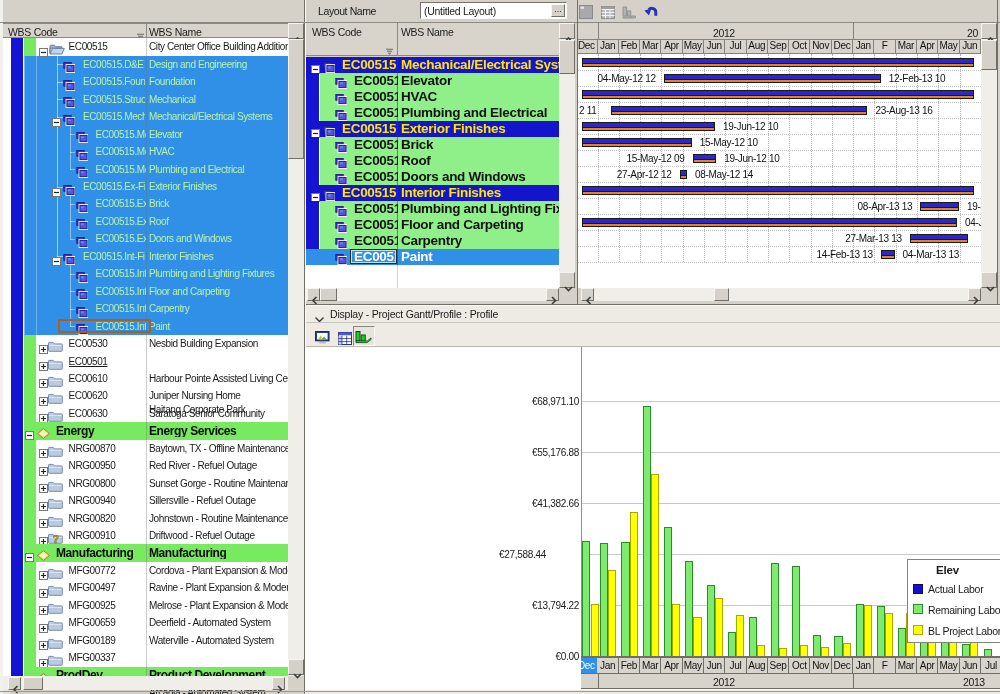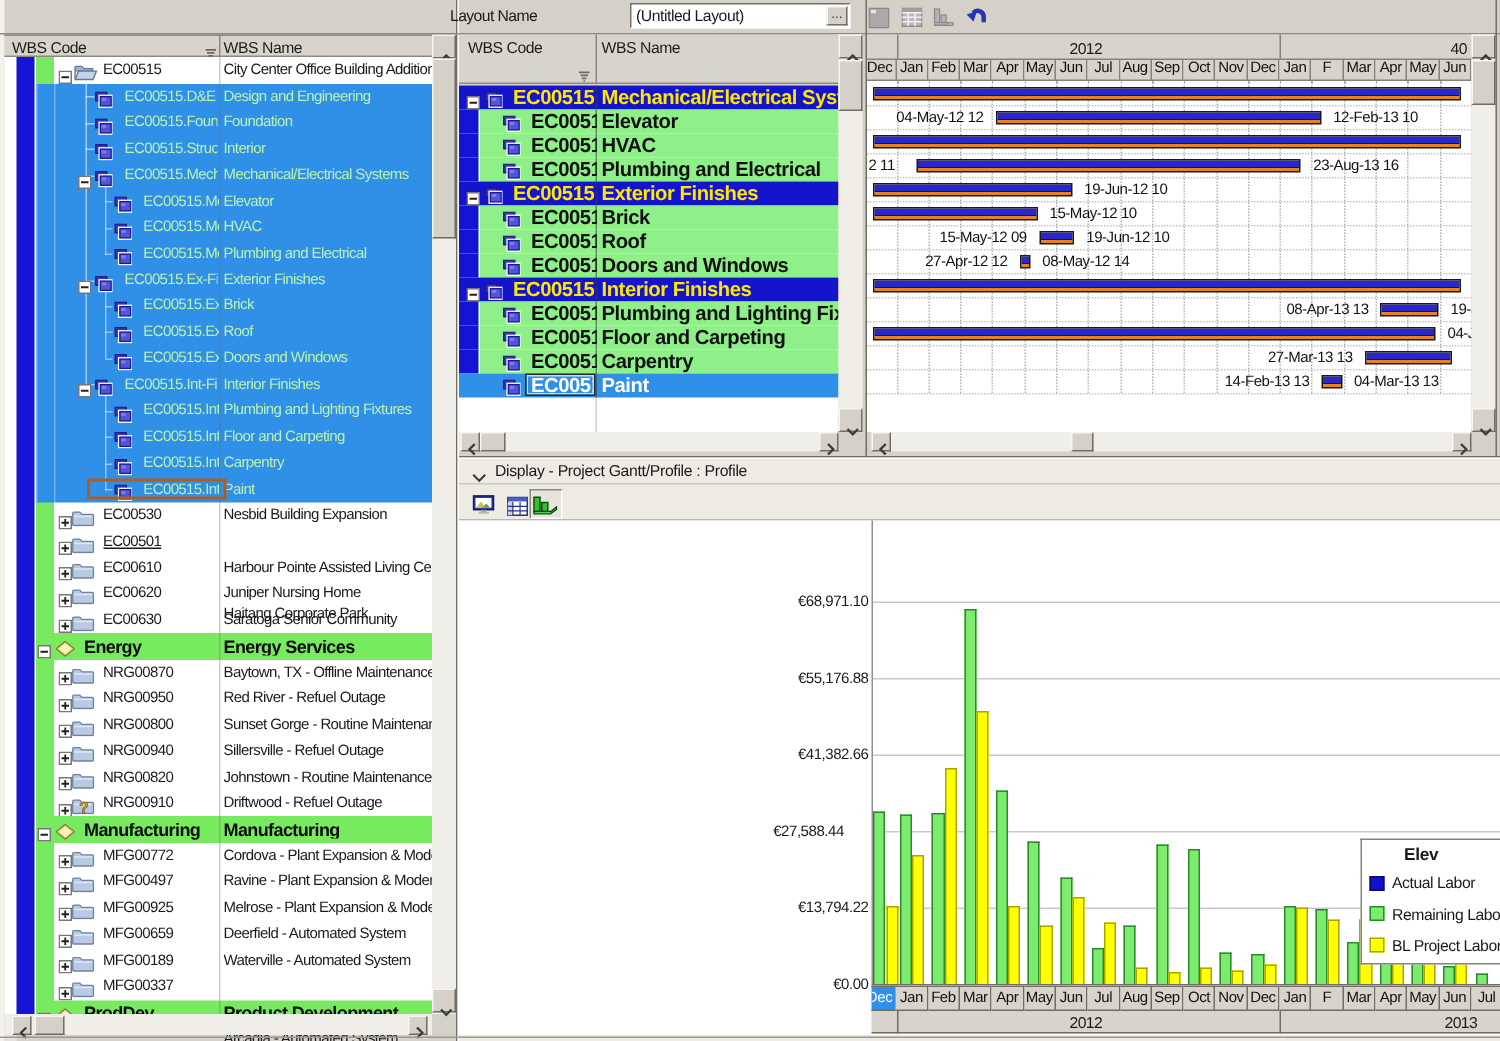--- a/index.html
+++ b/index.html
@@ -78,21 +78,21 @@
       </svg></div>
 <div class="t" style="left:83px;top:76.3px;color:#b9f2ae;width:62px;overflow:hidden;">EC00515.Foundation</div>
 <div class="t" style="left:149px;top:76.3px;color:#b9f2ae;width:139px;overflow:hidden;">Foundation</div>
 <div style="left:63px;top:94.25px;"><svg width="12" height="11" viewBox="0 0 12 11">
         <rect x="0.8" y="0.4" width="7.4" height="5.8" fill="#3434bc" stroke="#1c1c86" stroke-width="0.9"></rect>
         <rect x="3.4" y="2.9" width="8.2" height="7.2" fill="none" stroke="#ffffff" stroke-width="1.6"></rect>
         <rect x="3.9" y="3.4" width="7.2" height="6.2" fill="#5353dd" stroke="#1c1c86" stroke-width="0.9"></rect>
         <rect x="4.8" y="4.3" width="3" height="2" fill="#7c7cf0"></rect>
       </svg></div>
 <div class="t" style="left:83px;top:93.75px;color:#b9f2ae;width:62px;overflow:hidden;">EC00515.Structure</div>
-<div class="t" style="left:149px;top:93.75px;color:#b9f2ae;width:139px;overflow:hidden;">Interior</div>
+<div class="t" style="left:149px;top:93.75px;color:#b9f2ae;width:139px;overflow:hidden;">Mechanical</div>
 <div style="left:51.5px;top:112.69999999999999px;"><svg width="9" height="9" viewBox="0 0 9 9">
         <rect x="0.5" y="0.5" width="8" height="8" fill="#fff" stroke="#777"></rect>
         <path d="M2 4.5 H7" stroke="#222" stroke-width="1.2"></path>
       </svg></div>
 <div style="left:63px;top:111.69999999999999px;"><svg width="12" height="11" viewBox="0 0 12 11">
         <rect x="0.8" y="0.4" width="7.4" height="5.8" fill="#3434bc" stroke="#1c1c86" stroke-width="0.9"></rect>
         <rect x="3.4" y="2.9" width="8.2" height="7.2" fill="none" stroke="#ffffff" stroke-width="1.6"></rect>
         <rect x="3.9" y="3.4" width="7.2" height="6.2" fill="#5353dd" stroke="#1c1c86" stroke-width="0.9"></rect>
         <rect x="4.8" y="4.3" width="3" height="2" fill="#7c7cf0"></rect>
       </svg></div>
@@ -428,21 +428,21 @@
     </div>
 <div class="btn" style="left:272px;top:676.5px;width:13px;height:13px;">
       <div style="position:absolute;left:3.5px;top:2.0px;"><svg width="6" height="9" viewBox="0 0 6 9">
           <path d="M1 1 L4.5 4.5 L1 8" fill="none" stroke="#3c3c3c" stroke-width="1.6"></path>
         </svg></div>
     </div>
 <div class="btn" style="left:23px;top:676.5px;width:20px;height:13px;"></div>
 <div style="left:304px;top:0px;width:1.2px;height:694px;background:#6f6f68;"></div>
 <div style="left:305.2px;top:0px;width:1px;height:694px;background:#fcfbf8;"></div>
 <div style="left:0px;top:690.5px;width:305px;height:1px;background:#9a9a92;"></div>
-<div class="t" style="left:300px;top:5px;font-size:10.5px;">Layout Name</div>
+<div class="t" style="left:318px;top:5px;font-size:10.5px;">Layout Name</div>
 <div style="left:420px;top:2px;width:147px;height:17px;background:#fff;border-top:1.2px solid #72726a;border-left:1.2px solid #72726a;border-bottom:1px solid #fdfdfa;border-right:1px solid #fdfdfa;"></div>
 <div class="t" style="left:424px;top:4.5px;font-size:10.5px;letter-spacing:-0.3px;">(Untitled Layout)</div>
 <div class="btn" style="left:551px;top:4px;width:14px;height:13px;color:#333;font-size:9px;text-align:center;line-height:9px;">...</div>
 <div style="left:0px;top:22.3px;width:1000px;height:1px;background:#8a8a82;"></div>
 <div style="left:306.2px;top:23.3px;width:254.5px;height:32.5px;background:#d8d4cb;border-bottom:1px solid #8a8a82;"></div>
 <div class="hdr" style="left:312px;top:26px;">WBS Code</div>
 <div class="hdr" style="left:401px;top:26px;">WBS Name</div>
 <div style="left:385px;top:42px;width:9px;height:8px;"><svg width="9" height="8" viewBox="0 0 9 8">
         <path d="M1 1.2 H8 M2 3.2 H7 M3 5.2 H6 M4 7 H5" stroke="#6a6a64" stroke-width="1.1"></path>
       </svg></div>
@@ -629,21 +629,21 @@
         <path d="M1 12 L13.4 12 L13.4 10 L9.6 10 L9.6 11 L1 11 Z" fill="#b3b3b3" stroke="#8a8a8a" stroke-width="0.8"></path>
       </svg></div>
 <div style="left:644px;top:4px;"><svg width="14" height="13" viewBox="0 0 14 13">
         <path d="M4.8 4.6 A4 4 0 0 1 11.8 7.4 L11.8 10.8" fill="none" stroke="#2734b4" stroke-width="3"></path>
         <polygon points="0.4,5.6 7.4,3.4 5.0,10.4" fill="#2734b4"></polygon>
       </svg></div>
 <div style="left:578px;top:23.3px;width:403px;height:17px;background:#d8d4cb;border-bottom:1px solid #83837b;"></div>
 <div style="left:597.5px;top:23.3px;width:1px;height:17px;background:#83837b;"></div>
 <div style="left:853.1px;top:23.3px;width:1px;height:17px;background:#83837b;"></div>
 <div class="t" style="left:713px;top:26.5px;font-size:10.5px;">2012</div>
-<div class="t" style="left:967px;top:26.5px;font-size:10.5px;">40</div>
+<div class="t" style="left:967px;top:26.5px;font-size:10.5px;">20</div>
 <div style="left:578px;top:40.3px;width:403px;height:13.4px;overflow:hidden;">
 <div class="mc" style="left:-1.7999999999999545px;top:0;width:21.3px;height:13.4px;">Dec</div>
 <div class="mc" style="left:19.5px;top:0;width:21.3px;height:13.4px;">Jan</div>
 <div class="mc" style="left:40.80000000000007px;top:0;width:21.3px;height:13.4px;">Feb</div>
 <div class="mc" style="left:62.10000000000002px;top:0;width:21.3px;height:13.4px;">Mar</div>
 <div class="mc" style="left:83.40000000000009px;top:0;width:21.3px;height:13.4px;">Apr</div>
 <div class="mc" style="left:104.70000000000005px;top:0;width:21.3px;height:13.4px;">May</div>
 <div class="mc" style="left:126.0px;top:0;width:21.3px;height:13.4px;">Jun</div>
 <div class="mc" style="left:147.30000000000007px;top:0;width:21.3px;height:13.4px;">Jul</div>
 <div class="mc" style="left:168.60000000000002px;top:0;width:21.3px;height:13.4px;">Aug</div>
@@ -781,21 +781,21 @@
 <div style="left:306.4px;top:346px;width:693.6px;height:1px;background:#b9b6ad;"></div>
 <div style="left:306.4px;top:347px;width:693.6px;height:343px;background:#fff;"></div>
 <div style="left:582px;top:605.0px;width:418px;height:1px;background:#c9c9c9;"></div>
 <div style="left:582px;top:554.0px;width:418px;height:1px;background:#c9c9c9;"></div>
 <div style="left:582px;top:503.0px;width:418px;height:1px;background:#c9c9c9;"></div>
 <div style="left:582px;top:452.0px;width:418px;height:1px;background:#c9c9c9;"></div>
 <div style="left:582px;top:401.0px;width:418px;height:1px;background:#c9c9c9;"></div>
 <div style="left:581.3px;top:347px;width:1px;height:309.0px;background:#8f8f8f;"></div>
 <div class="t" style="left:499px;top:650.5px;width:80px;text-align:right;letter-spacing:-0.3px;">€0.00</div>
 <div class="t" style="left:499px;top:599.5px;width:80px;text-align:right;letter-spacing:-0.3px;">€13,794.22</div>
-<div class="t" style="left:499px;top:548.5px;width:80px;text-align:center;letter-spacing:-0.3px;">€27,588.44</div>
+<div class="t" style="left:499px;top:548.5px;width:80px;text-align:left;letter-spacing:-0.3px;">€27,588.44</div>
 <div class="t" style="left:499px;top:497.5px;width:80px;text-align:right;letter-spacing:-0.3px;">€41,382.66</div>
 <div class="t" style="left:499px;top:446.5px;width:80px;text-align:right;letter-spacing:-0.3px;">€55,176.88</div>
 <div class="t" style="left:499px;top:395.5px;width:80px;text-align:right;letter-spacing:-0.3px;">€68,971.10</div>
 <div style="left:582px;top:347px;width:418px;height:309.0px;overflow:hidden;">
       <div style="position:absolute;left:-582px;top:-347px;width:1000px;height:694px;">
 <div style="left:582.3px;top:541.0px;width:8.2px;height:115px;background:#7dec6e;border:1px solid #2d8a2d;border-bottom:none;"></div>
 <div style="left:590.5px;top:604.0px;width:8.2px;height:52px;background:#ffff00;border:1px solid #a8a800;border-bottom:none;"></div>
 <div style="left:600.1px;top:543.0px;width:8.2px;height:113px;background:#7dec6e;border:1px solid #2d8a2d;border-bottom:none;"></div>
 <div style="left:608.2px;top:570.0px;width:8.2px;height:86px;background:#ffff00;border:1px solid #a8a800;border-bottom:none;"></div>
 <div style="left:621.4000000000001px;top:542.0px;width:8.2px;height:114px;background:#7dec6e;border:1px solid #2d8a2d;border-bottom:none;"></div>

